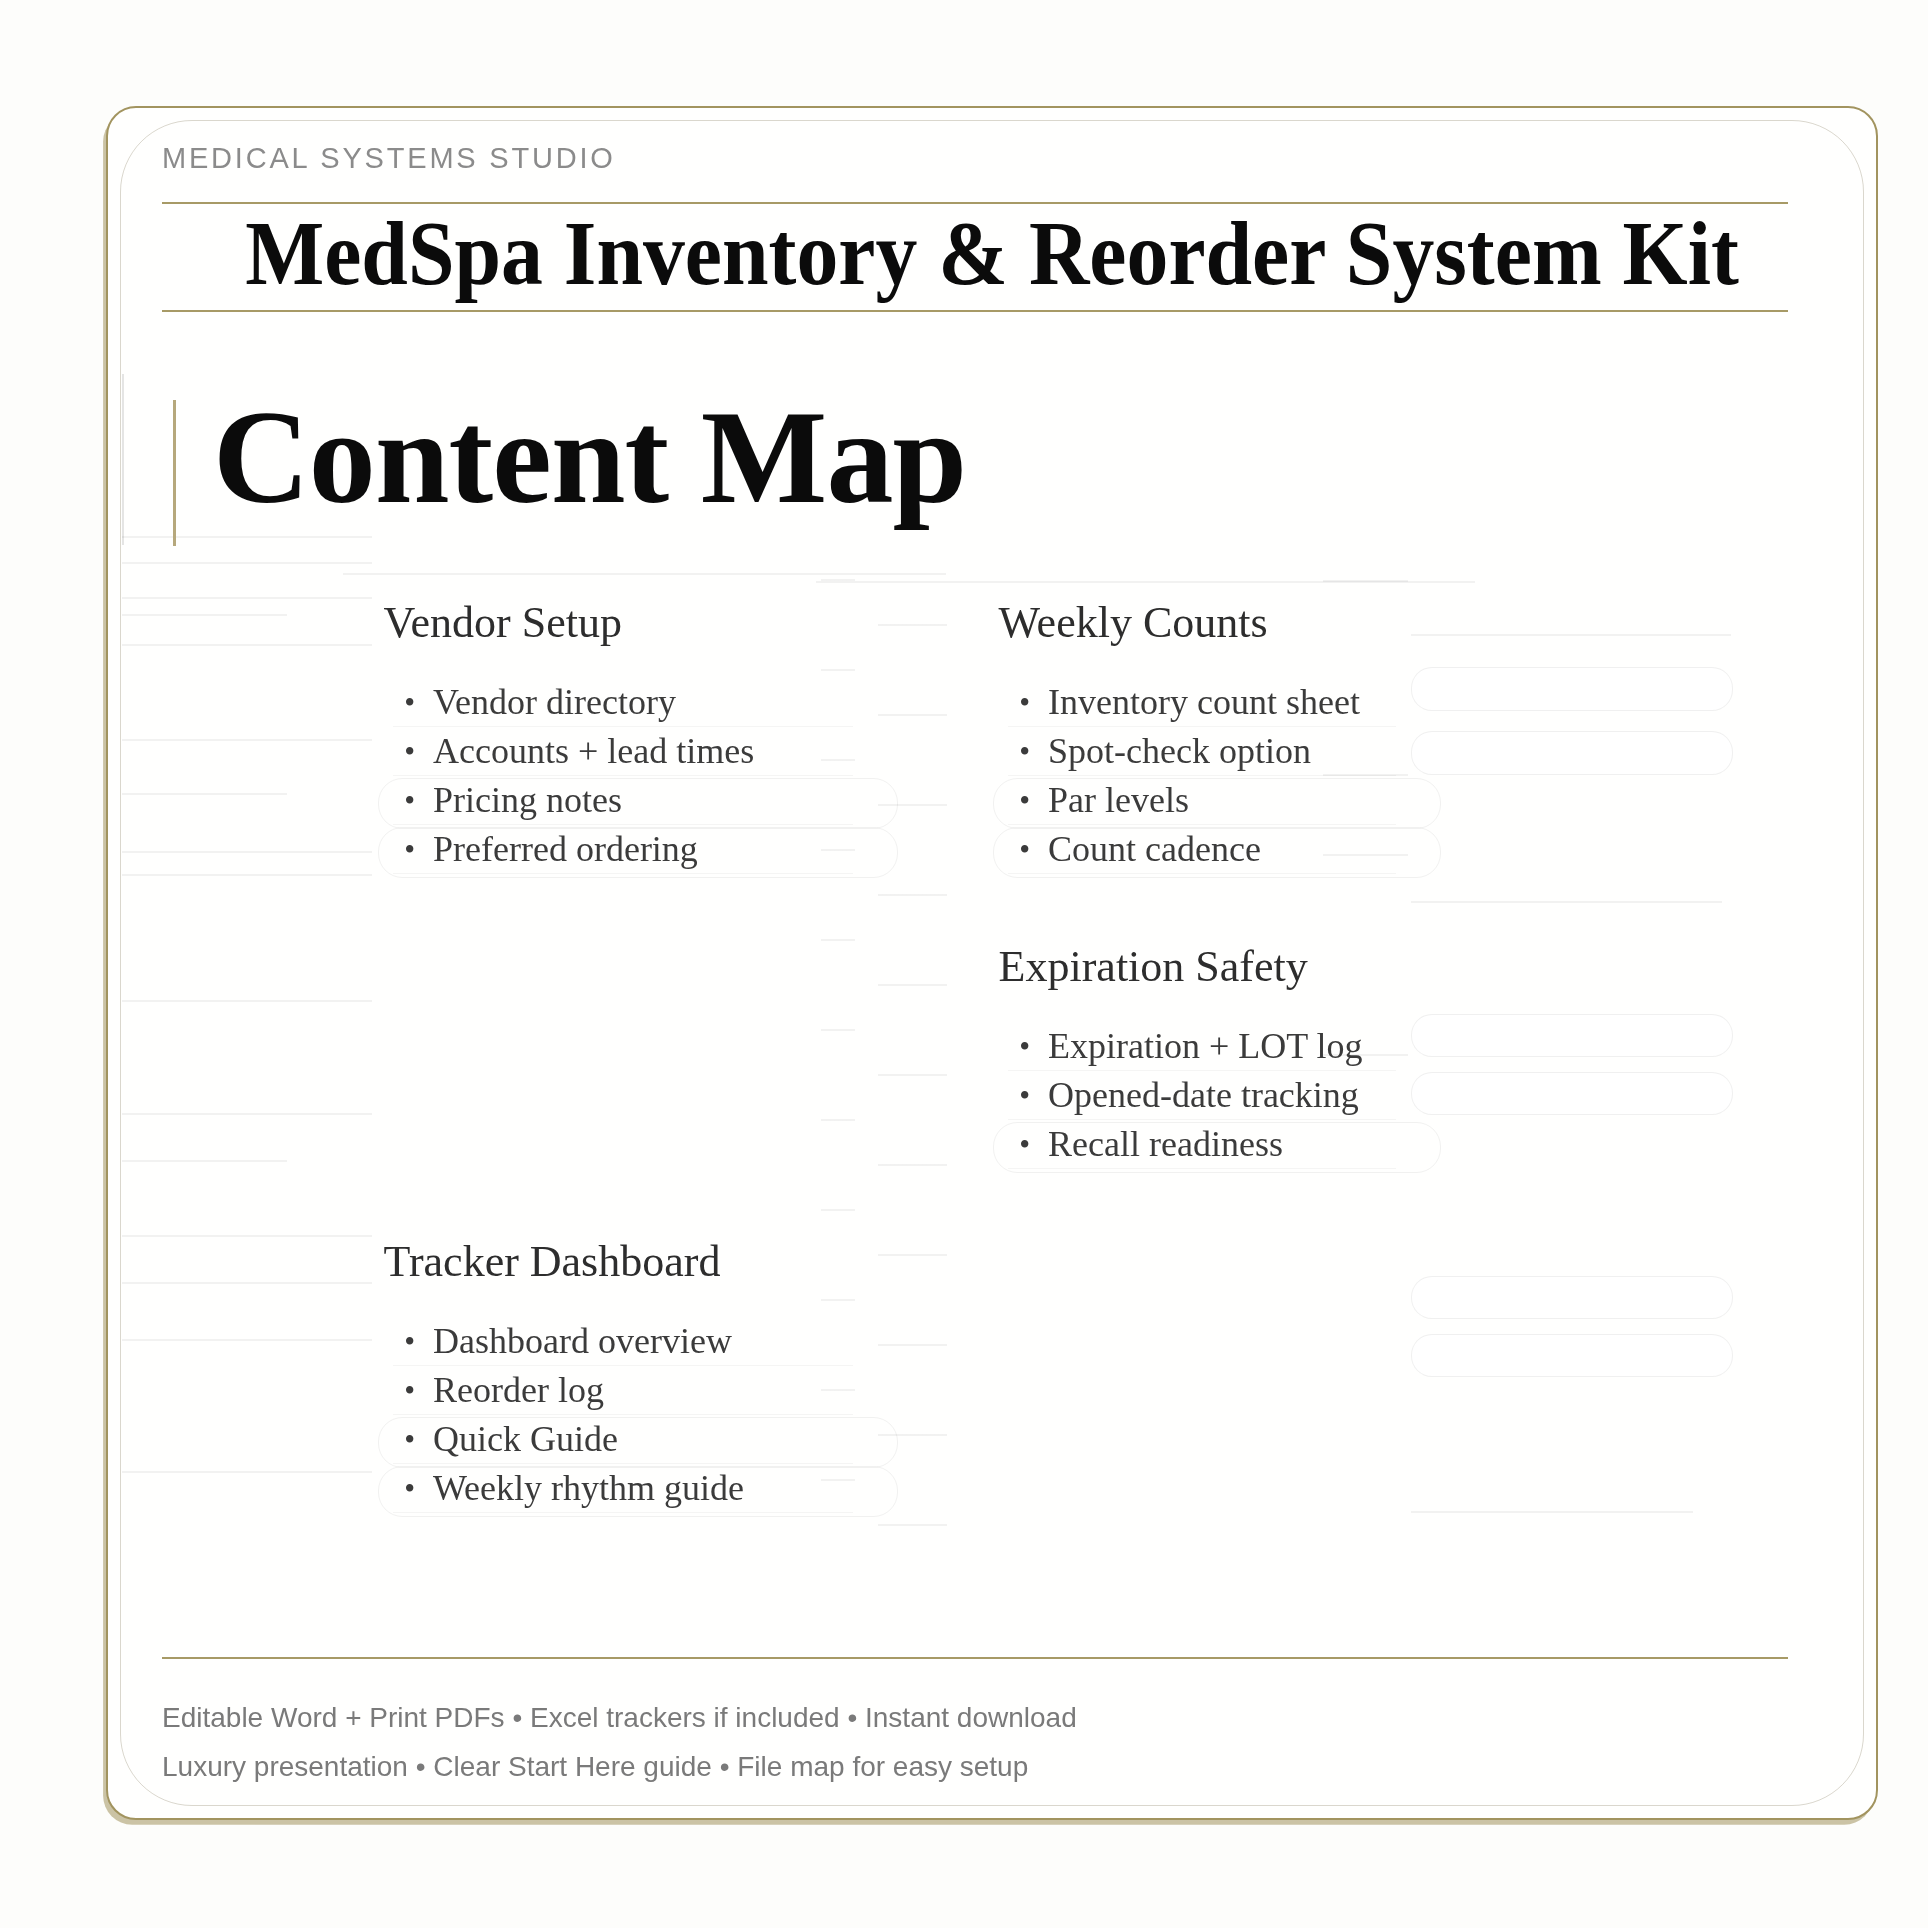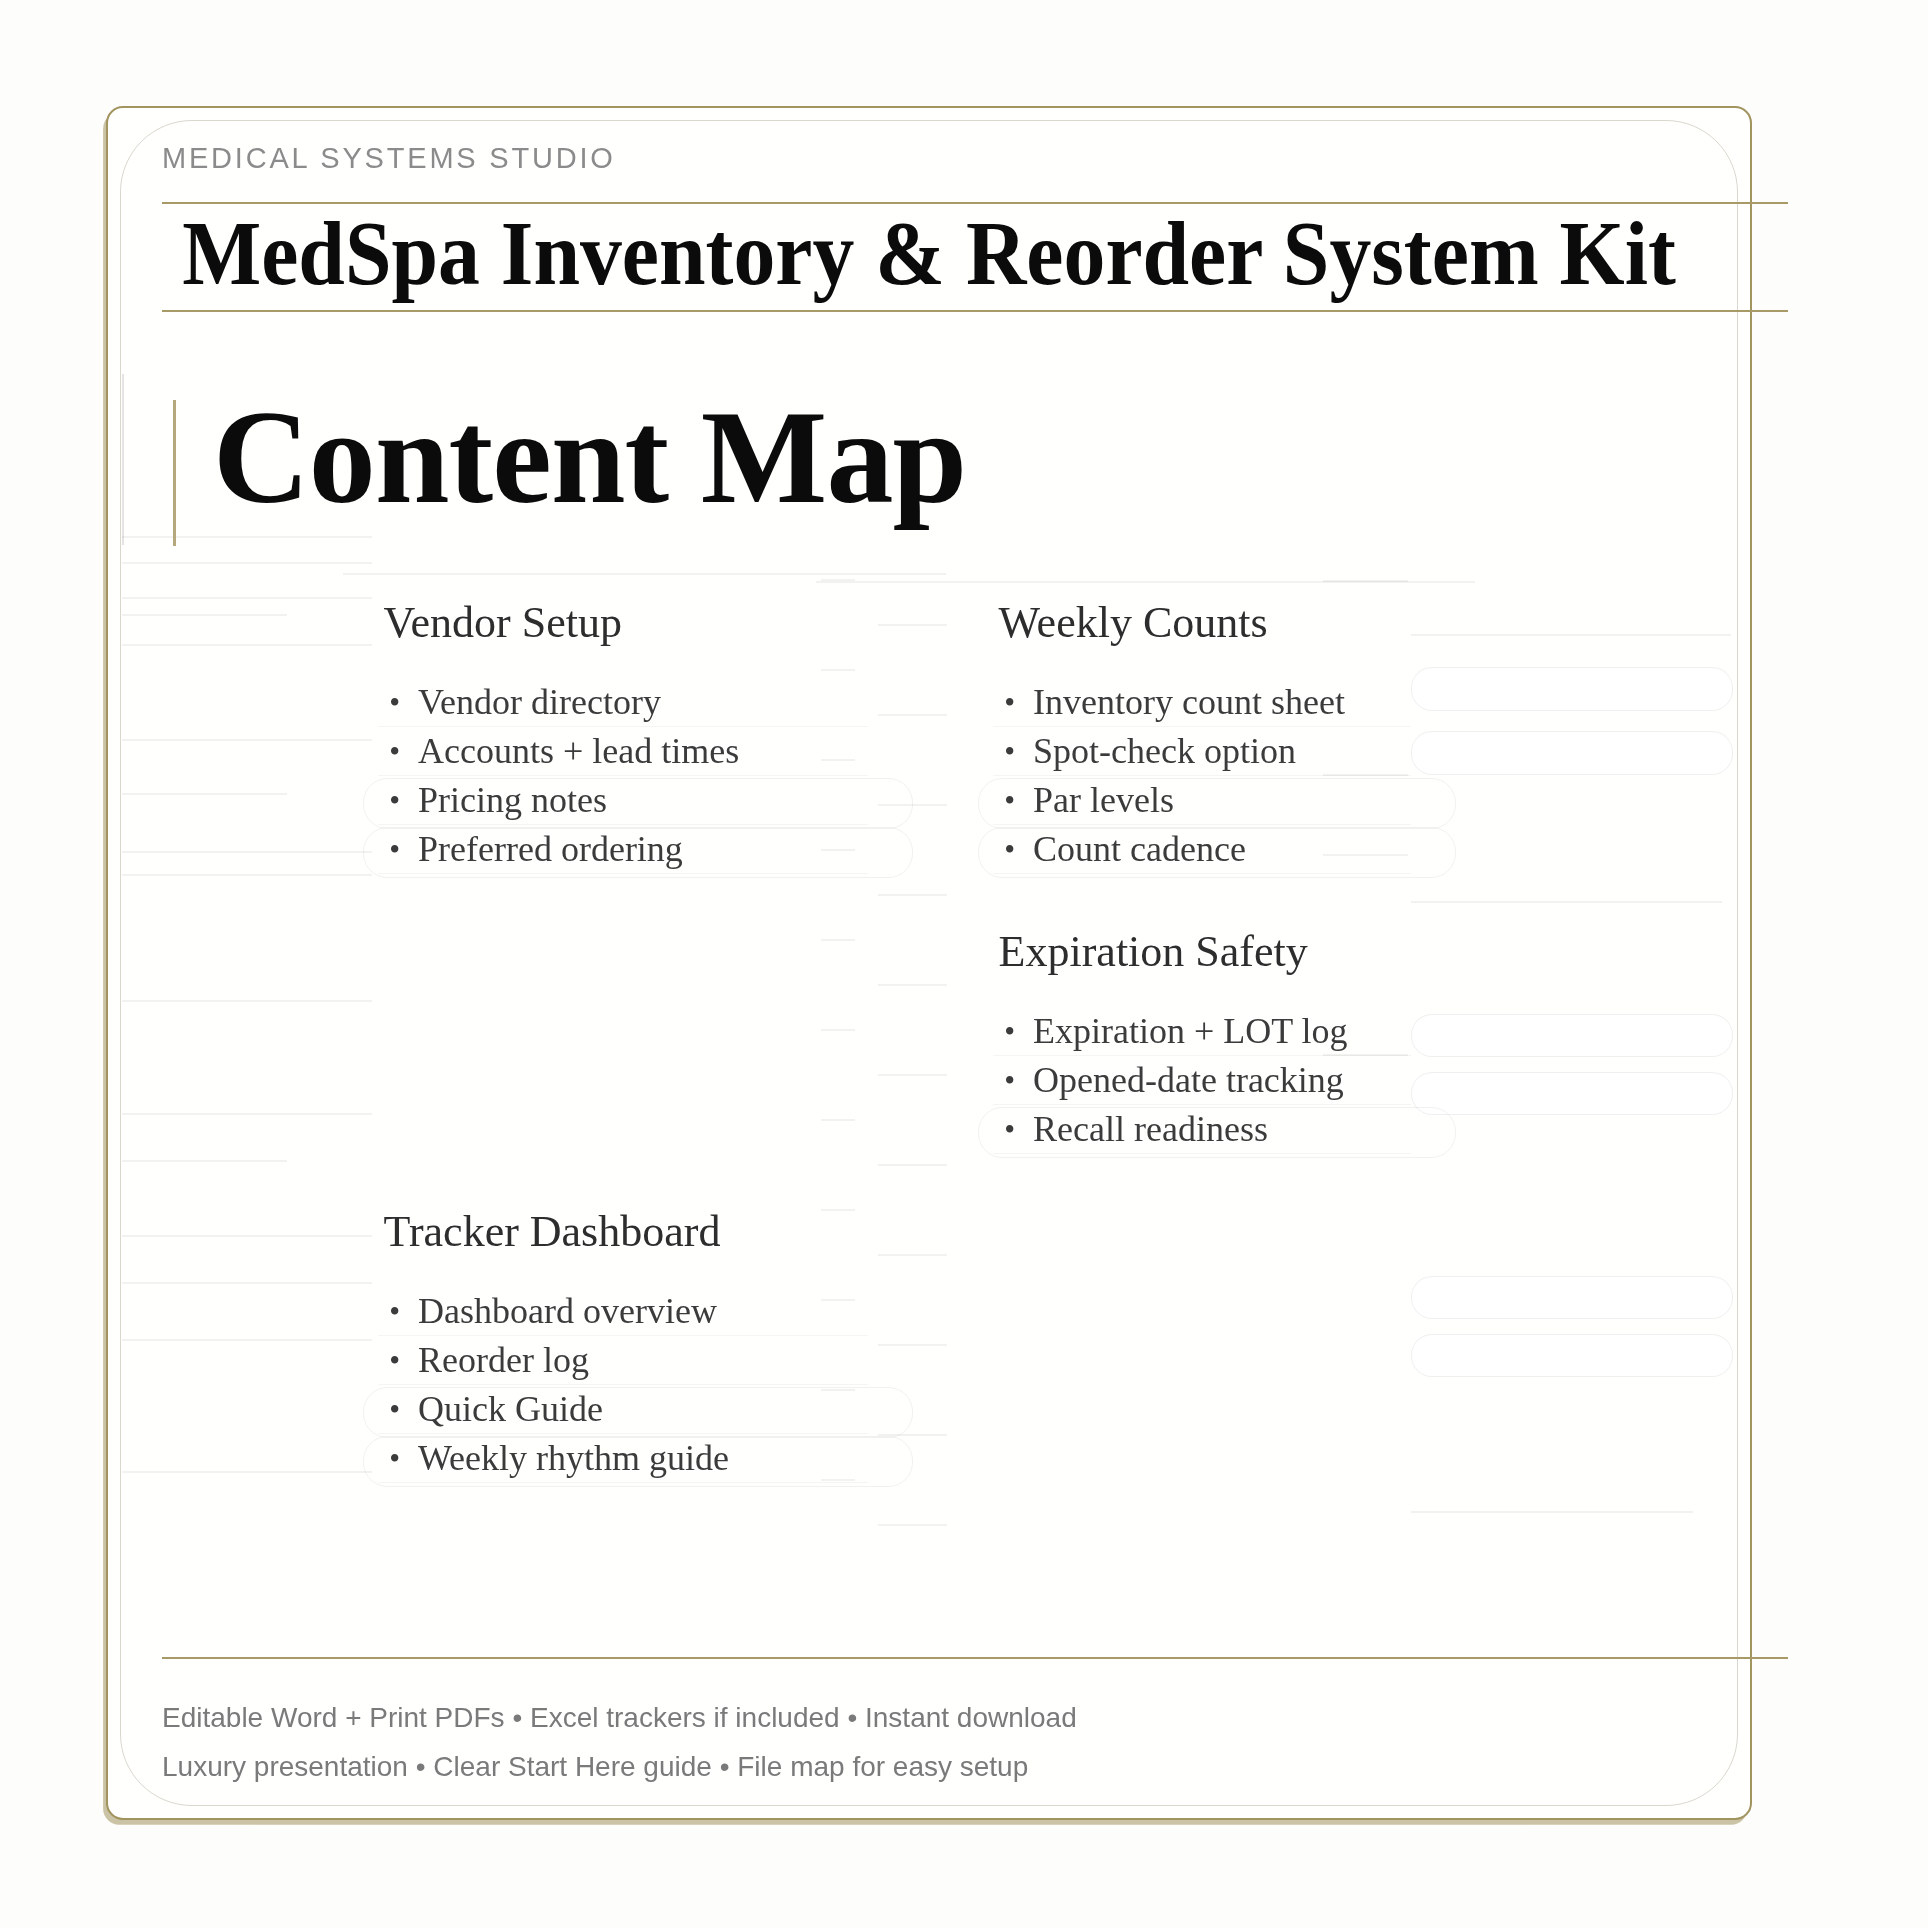--- a/index.html
+++ b/index.html
@@ -2,23 +2,23 @@
 <html style="font-size:15px"><head>
 <meta charset="utf-8">
 <style>
   html,body{margin:0;padding:0;}
   body{
     width:1928px;height:1928px;position:relative;overflow:hidden;
     background:#fdfdfb;
     font-family:"Liberation Serif","DejaVu Serif",serif;
   }
   .card{
-    position:absolute;left:106px;top:106px;width:1646px;height:1714px;
+    position:absolute;left:106px;top:106px;width:1772px;height:1714px;
     box-sizing:border-box;background:#fffffe;
-    border:2.8px solid #a2945f;border-radius:17px;
+    border:2.8px solid #a2945f;border-radius:30px;
     box-shadow:-3.8px 5.6px 0 -0.9px rgba(162,148,95,.55);
   }
   .inner-border{
     position:absolute;inset:12.2px;border:0.9px solid rgba(150,140,115,.35);
     border-radius:72px;pointer-events:none;
   }
   
   .brand{
     position:absolute;left:54px;top:34px;margin:0;
     font-family:"Liberation Sans","DejaVu Sans",sans-serif;
@@ -43,21 +43,21 @@
   
   .sections{
     position:absolute;left:270px;top:490px;width:1064px;
     display:grid;grid-template-columns:490px 418px;column-gap:125px;
   }
   .section{margin:0 0 53px 0;}
   .section h3{
     margin:0 0 31px 5.6px;font-size:44px;line-height:49px;font-weight:400;color:#2d2d2d;
     white-space:nowrap;
   }
-  .section ul{margin:0;padding:0;list-style:none;}
+  .section ul{margin:15px;padding:0;list-style:none;}
   .section li{
     position:relative;padding:0 0 0 40px;box-sizing:border-box;
     font-size:36px;line-height:48px;color:#3b3b3b;white-space:nowrap;
     border-bottom:0.9px solid rgba(60,60,60,.05);
   }
   .section li::before{
     content:"•";position:absolute;left:11.3px;top:0.9px;font-size:31px;color:#3b3b3b;
   }
   .section li:nth-child(3)::after,
   .section li:nth-child(4)::after{

